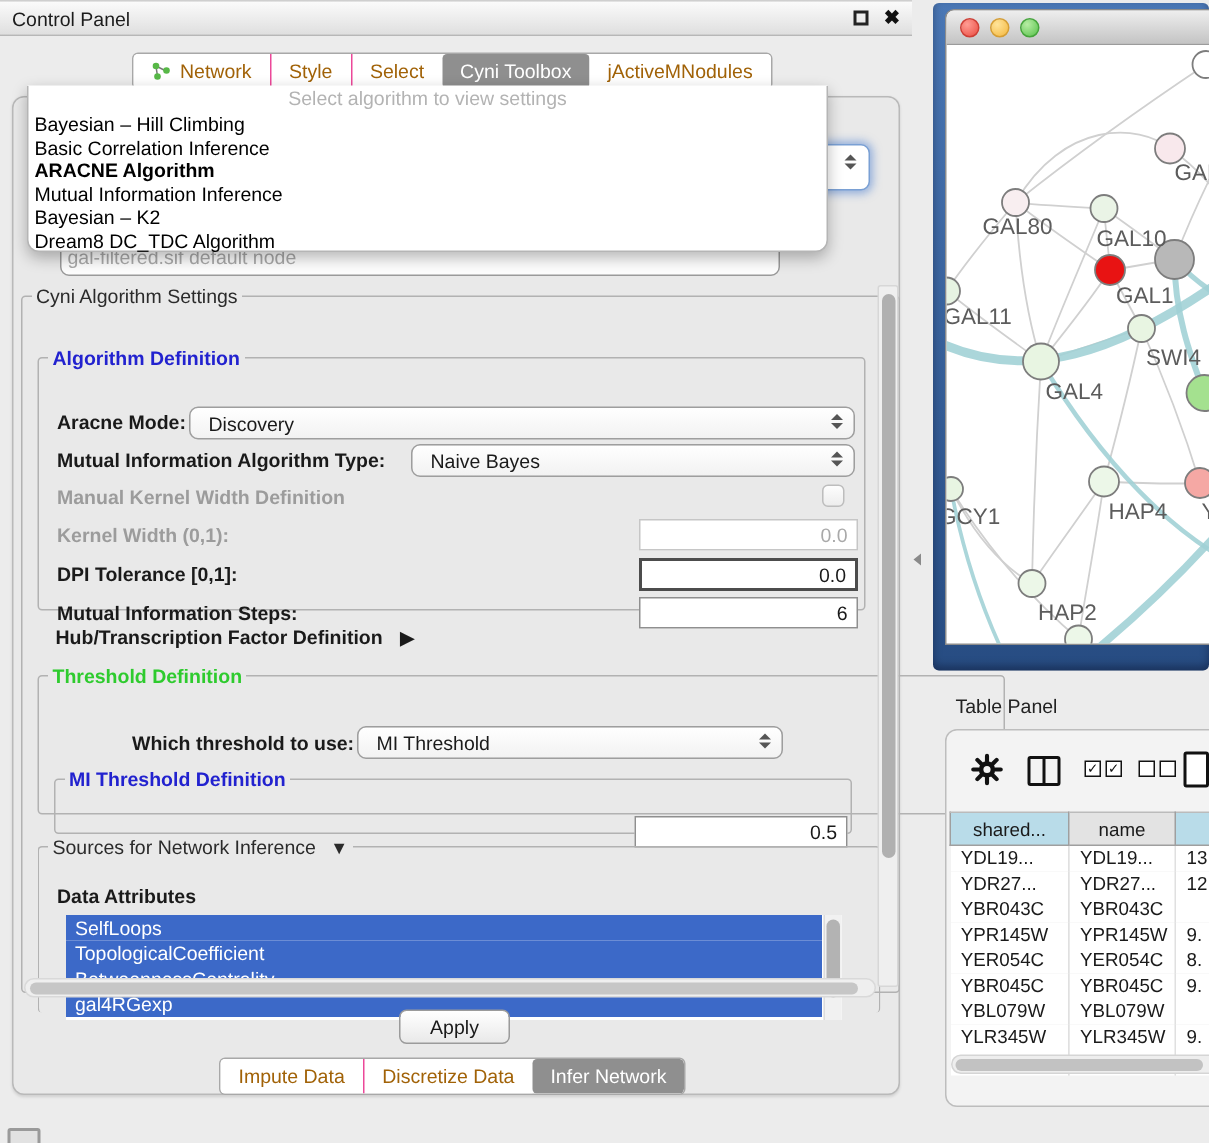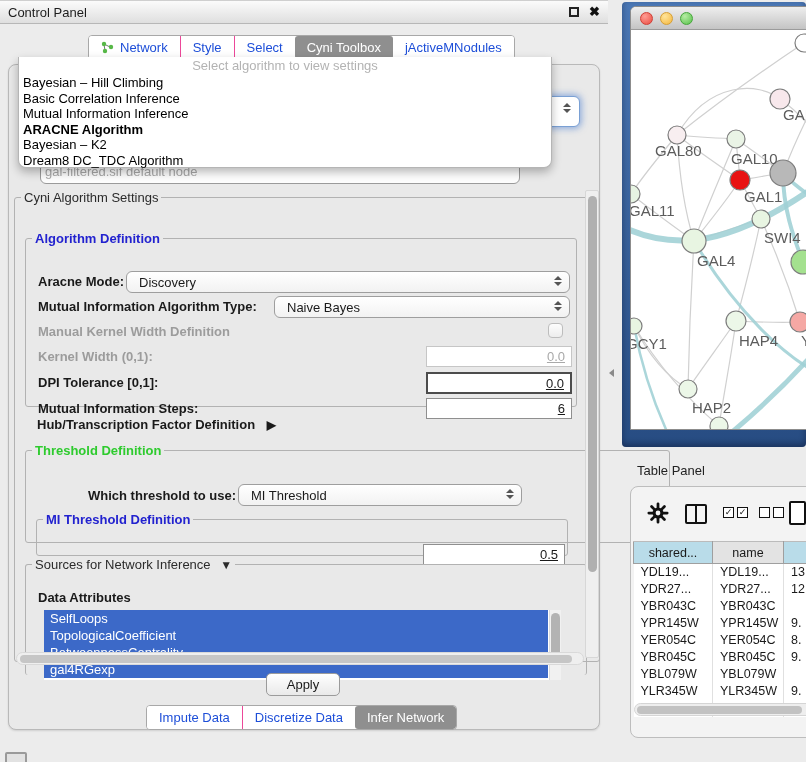--- a/index.html
+++ b/index.html
@@ -10,21 +10,21 @@
   
   .cp-titlebar { left:0; top:8; width:608px; height:24px;
     background:linear-gradient(#fbfbfb,#dfdfdf); border-top:1px solid #cfcfcf; border-bottom:1px solid #b7b7b7;
     display:flex; align-items:center; padding:0 8px; }
   .cp-title { flex:1; font-size:13px; color:#1c1c1c; }
   .winbtn-restore { width:10px; height:10px; border:2px solid #222; margin-right:10px; }
   .winbtn-close { font-size:13px; font-weight:bold; color:#111; line-height:10px; }
 
   
   .tabbar { display:inline-flex; align-items:stretch; background:#fff; border:1px solid #a8a8a8; border-radius:4px; overflow:hidden; height:25px; }
-  .tab { display:flex; align-items:center; padding:0 12px; font-size:13px; color:#1d4ed8; background:#fff; position:relative; }
+  .tab { display:flex; align-items:center; padding:0 12px; font-size:13px; color:#a16207; background:#fff; position:relative; }
   .tab.sep { border-left:1px solid #ec4899; }
   .tab.selected { background:#8f8f8f; color:#fff; border-radius:3px; margin:0; border-left:none; }
   .top-tabs { left:88px; top:35px; }
   .bottom-tabs { left:146px; top:705px; }
   .net-tab-icon { width:13px; height:13px; margin-right:6px; }
 
   
   .cp-outer { left:8px; top:64px; width:592px; height:666px; background:#e9e9e9;
     border:1px solid #b9b9b9; border-radius:8px; box-shadow:0 1px 2px rgba(0,0,0,.12); }
 
@@ -52,21 +52,21 @@
   .flabel.dim { color:#9c9c9c; }
 
   .combo { position:absolute; height:22px; background:linear-gradient(#ffffff,#f2f2f2); border:1px solid #9e9e9e;
     border-radius:6px; display:flex; align-items:center; padding:0 22px 0 12px; font-size:13px; }
   .spin { position:absolute; right:7px; top:4px; width:9px; display:flex; flex-direction:column; align-items:center; gap:2px; }
   .spin i { display:block; width:0; height:0; border-left:4px solid transparent; border-right:4px solid transparent; }
   .spin .up { border-bottom:4px solid #555; }
   .spin .dn { border-top:4px solid #555; }
 
   .tinput { position:absolute; height:21px; background:#fff; border:1px solid #8f8f8f; text-align:right; padding:0 6px;
-    font-size:13px; line-height:19px;text-decoration:underline; }
+    font-size:13px; line-height:19px; }
   .tinput.disabled { border:1px solid #c6c6c6; color:#a9a9a9; }
   .tinput.darkborder { border:2px solid #4c4c4c; height:22px; }
 
   .checkbox { position:absolute; width:15px; height:15px; border:1px solid #bdbdbd; border-radius:4px;
     background:linear-gradient(#fdfdfd,#ededed); }
 
   .arrow-glyph { font-size:12px; }
 
   
   .srclist { position:absolute; background:#fff; overflow:hidden; }
@@ -159,22 +159,22 @@
       <i class="dn"></i>
     </span>
 </div>
 
 <div class="abs combo-sliver">gal-filtered.sif default node</div>
 
 <div class="abs algo-popup">
   <div class="algo-prompt">Select algorithm to view settings</div>
   <div class="algo-item">Bayesian – Hill Climbing</div>
   <div class="algo-item">Basic Correlation Inference</div>
+  <div class="algo-item bold">ARACNE Algorithm</div>
   <div class="algo-item">Mutual Information Inference</div>
-  <div class="algo-item bold">ARACNE Algorithm</div>
   <div class="algo-item">Bayesian – K2</div>
   <div class="algo-item">Dream8 DC_TDC Algorithm</div>
 </div>
 
 <fieldset style="left:14px; top:190px; width:586px; height:472px;">
   <legend>Cyni Algorithm Settings</legend>
 
   <fieldset style="left:10px; top:26px; width:552px; height:176px;">
     <legend class="blue">Algorithm Definition</legend>
 

